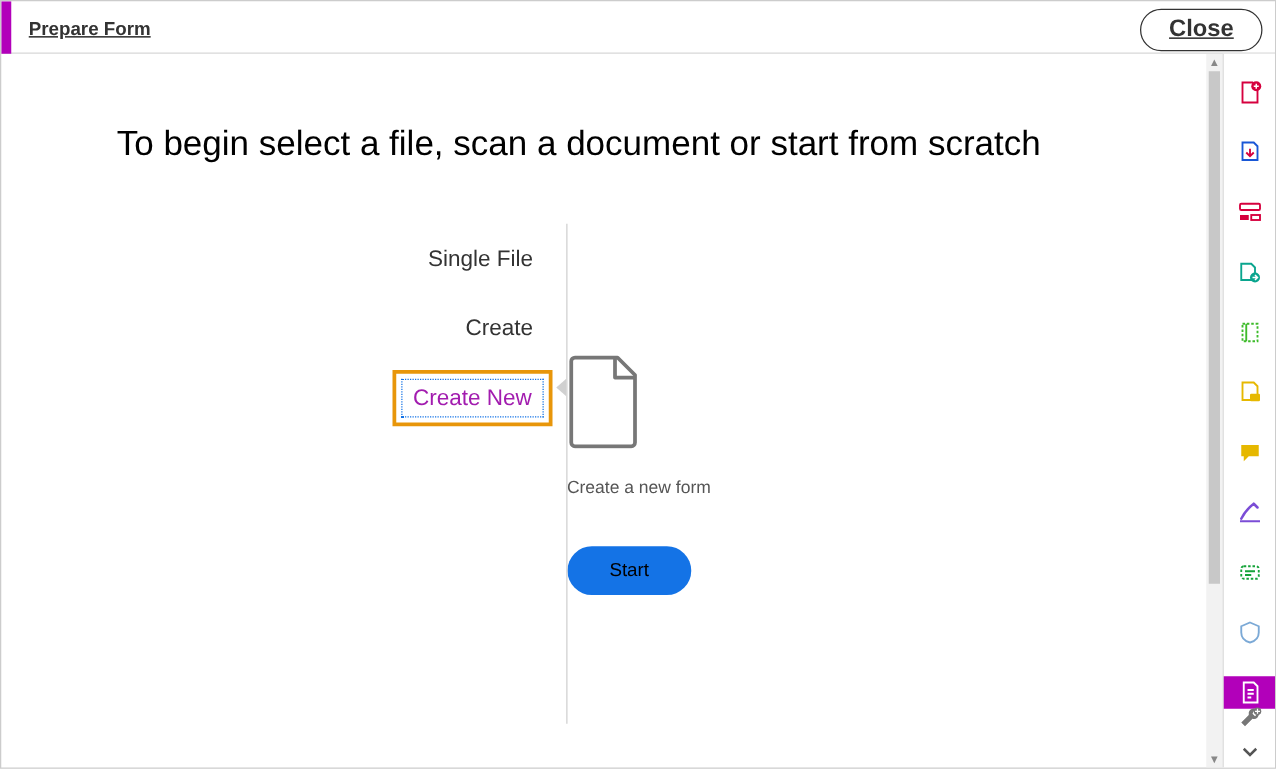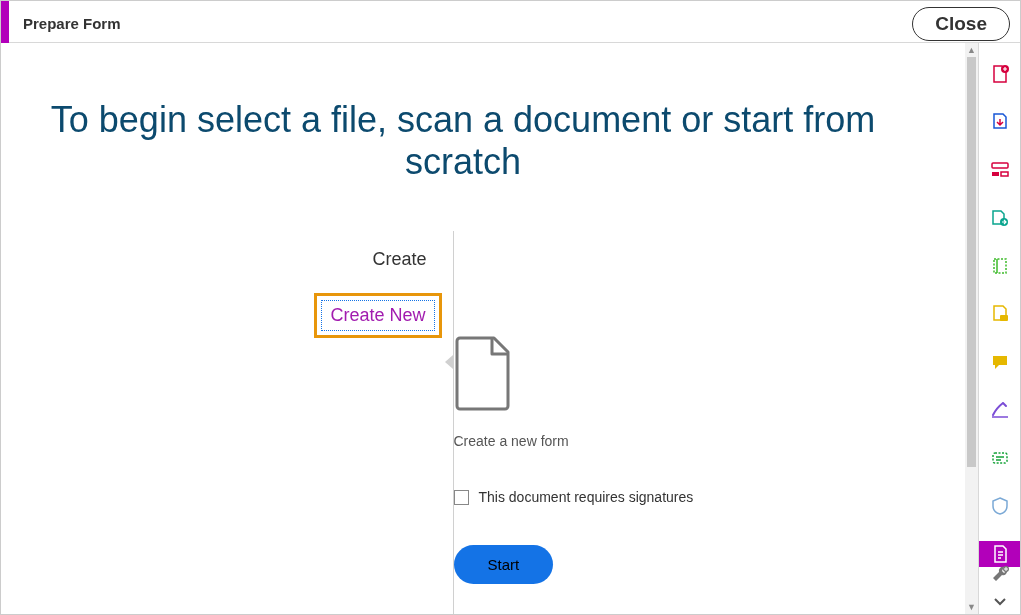--- a/index.html
+++ b/index.html
@@ -13,20 +13,21 @@
       border: 1px solid #ccc;
     }
     .header {
       height: 42px;
       border-bottom: 1px solid #d8d8d8;
       display: flex;
       align-items: center;
       justify-content: space-between;
       padding: 4px 10px 0 0;
       position: relative;
+      text-decoration: underline;
     }
     .header-accent {
       width: 8px;
       height: 42px;
       background: #b200ba;
       position: absolute;
       left: 0; top: 0;
     }
     .header-title {
       font-size: 15px;
@@ -47,22 +48,22 @@
     .body-area {
       display: flex;
       height: calc(100% - 42px);
     }
     .main-panel {
       flex: 1;
       position: relative;
       padding-top: 56px;
     }
     .main-title {
-      font-size: 36px;
-      color: #0c4a6e;
+      font-size: 28px;
+      color: #000000;
       text-align: center;
       font-weight: 400;
       margin-bottom: 48px;
       padding-right: 40px;
     }
     .options-row {
       display: flex;
       justify-content: center;
       gap: 0;
       padding-right: 40px;
@@ -210,37 +211,34 @@
 </div>
 
 <div class="body-area">
 
   <div class="main-panel">
     <h1 class="main-title">To begin select a file, scan a document or start from scratch</h1>
 
     <div class="options-row">
 
       <div class="option-list">
+        <div class="option-item">Single File</div>
         <div class="option-item">Create</div>
         <div class="option-item selected">Create New</div>
       </div>
 
       <div class="divider-v"></div>
 
       <div class="option-detail">
         <svg class="file-icon-svg" viewBox="0 0 60 76">
           <path d="M6 3 H40 L54 17 V71 A3 3 0 0 1 51 74 H6 A3 3 0 0 1 3 71 V6 A3 3 0 0 1 6 3 Z" fill="none" stroke="#777" stroke-width="3" stroke-linejoin="round"></path>
           <path d="M38 3 V19 H54" fill="none" stroke="#777" stroke-width="3" stroke-linejoin="round"></path>
         </svg>
         <div class="detail-caption">Create a new form</div>
 
-        <div class="checkbox-row">
-          <div class="chk"></div>
-          <div class="checkbox-label">This document requires signatures</div>
-        </div>
 
         <button class="start-btn">Start</button>
       </div>
     </div>
   </div>
 
   <div class="scroll-track">
     <div class="scroll-arrow">▲</div>
     <div class="scroll-thumb"></div>
     <div class="scroll-gap"></div>

